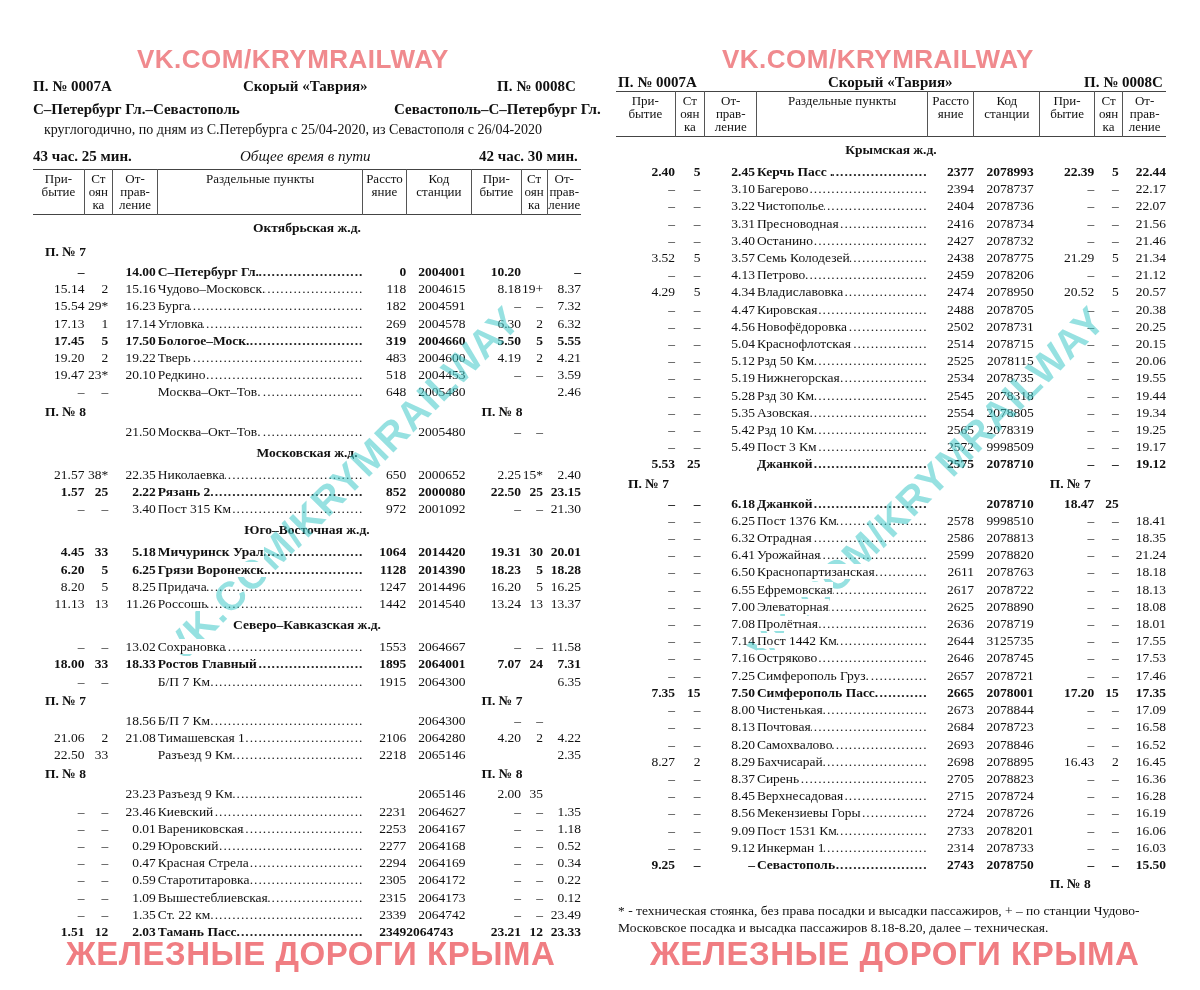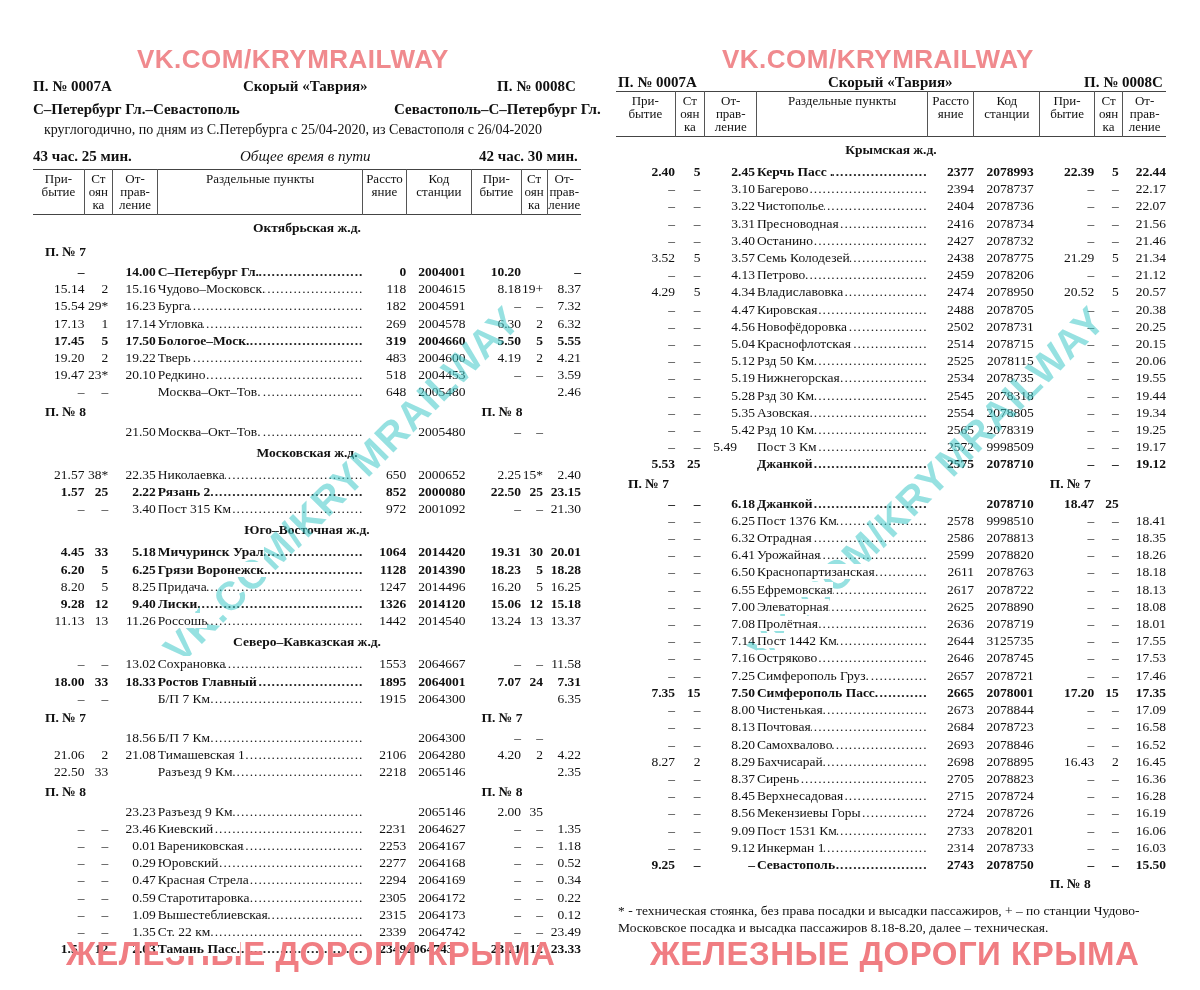--- a/index.html
+++ b/index.html
@@ -280,33 +280,20 @@
           <td class="num" style="padding-right: 2px;">8.25</td>
           <td class="name">
             <div class="dotwrap"><span>Придача</span></div>
           </td>
           <td class="num">1247</td>
           <td class="num" style="padding-right: 6px;">2014496</td>
           <td class="num">16.20</td>
           <td class="num" style="padding-right: 4px;">5</td>
           <td class="num">16.25</td>
         </tr>
-        <tr class="b">
-          <td class="num">9.28</td>
-          <td class="num" style="padding-right: 4px;">12</td>
-          <td class="num" style="padding-right: 2px;">9.40</td>
-          <td class="name">
-            <div class="dotwrap"><span>Лиски</span></div>
-          </td>
-          <td class="num">1326</td>
-          <td class="num" style="padding-right: 6px;">2014120</td>
-          <td class="num">15.06</td>
-          <td class="num" style="padding-right: 4px;">12</td>
-          <td class="num">15.18</td>
-        </tr>
         <tr>
           <td class="num">11.13</td>
           <td class="num" style="padding-right: 4px;">13</td>
           <td class="num" style="padding-right: 2px;">11.26</td>
           <td class="name">
             <div class="dotwrap"><span>Россошь</span></div>
           </td>
           <td class="num">1442</td>
           <td class="num" style="padding-right: 6px;">2014540</td>
           <td class="num">13.24</td>
@@ -767,21 +754,21 @@
           </td>
           <td class="num">2565</td>
           <td class="num" style="padding-right: 6px;">2078319</td>
           <td class="num">–</td>
           <td class="num" style="padding-right: 4px;">–</td>
           <td class="num">19.25</td>
         </tr>
         <tr>
           <td class="num">–</td>
           <td class="num" style="padding-right: 4px;">–</td>
-          <td class="num" style="padding-right: 20px;">5.49</td>
+          <td class="num" style="padding-right: 2px;">5.49</td>
           <td class="name">
             <div class="dotwrap"><span>Пост 3 Км</span></div>
           </td>
           <td class="num">2572</td>
           <td class="num" style="padding-right: 6px;">9998509</td>
           <td class="num">–</td>
           <td class="num" style="padding-right: 4px;">–</td>
           <td class="num">19.17</td>
         </tr>
         <tr class="b">
@@ -845,21 +832,21 @@
           <td class="num">–</td>
           <td class="num" style="padding-right: 4px;">–</td>
           <td class="num" style="padding-right: 2px;">6.41</td>
           <td class="name">
             <div class="dotwrap"><span>Урожайная</span></div>
           </td>
           <td class="num">2599</td>
           <td class="num" style="padding-right: 6px;">2078820</td>
           <td class="num">–</td>
           <td class="num" style="padding-right: 4px;">–</td>
-          <td class="num">18.26</td>
+          <td class="num">21.24</td>
         </tr>
         <tr>
           <td class="num">–</td>
           <td class="num" style="padding-right: 4px;">–</td>
           <td class="num" style="padding-right: 2px;">6.50</td>
           <td class="name">
             <div class="dotwrap"><span>Краснопартизанская</span></div>
           </td>
           <td class="num">2611</td>
           <td class="num" style="padding-right: 6px;">2078763</td>

